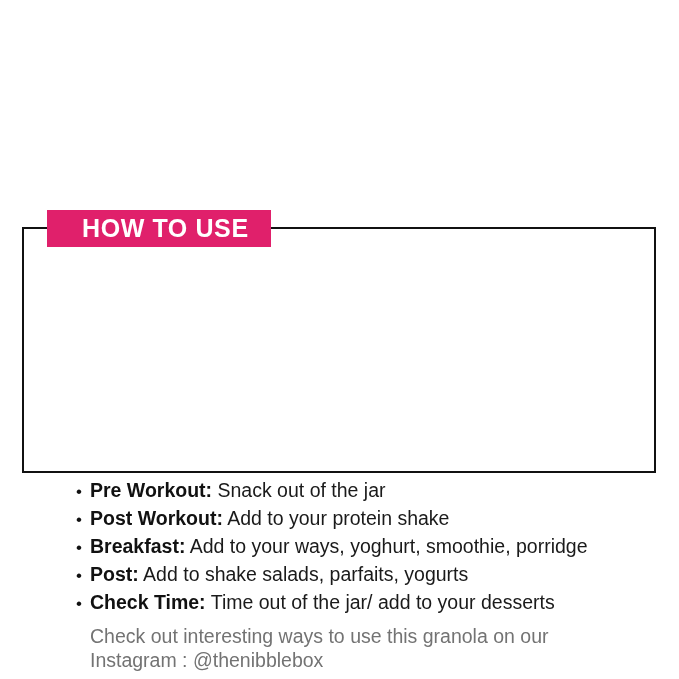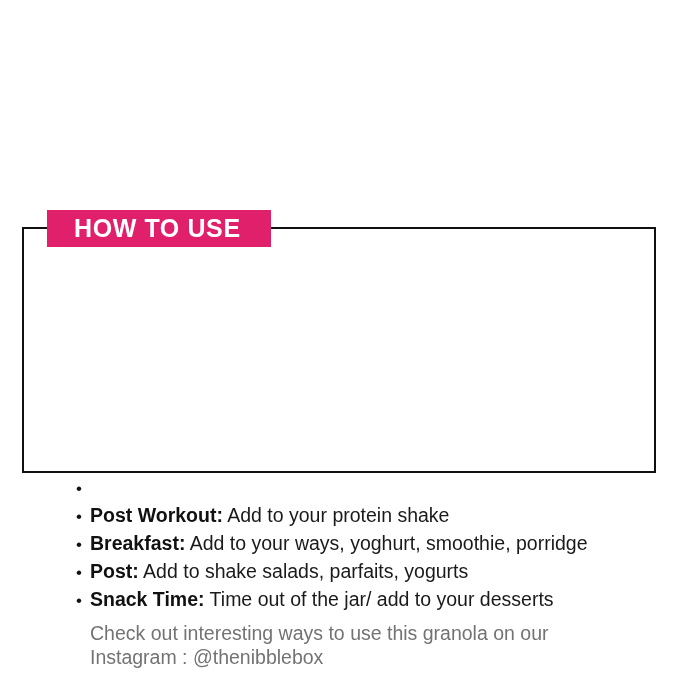--- a/index.html
+++ b/index.html
@@ -40,21 +40,21 @@
   .banner {
     position: absolute;
     left: 47px;
     top: 210px;
     width: 224px;
     height: 37px;
     background: #e0206b;
     display: flex;
     align-items: center;
     box-sizing: border-box;
-    padding-left: 27px;
+    padding-left: 35px;
   }
   .banner-text {
     color: #ffffff;
     font-size: 25px;
     font-weight: bold;
     letter-spacing: 0.6px;
     line-height: 1;
     white-space: nowrap;
   }
 
@@ -109,20 +109,24 @@
 </head>
 <body>
 
 <div id="canvas">
 
   <div class="panel">
     <div class="list">
 
       <div class="item">
         <span class="bullet">•</span>
+        <span class="item-body">
+          <span class="item-label">Pre Workout:</span>
+          <span class="item-desc">Snack out of the jar</span>
+        </span>
       </div>
 
       <div class="item">
         <span class="bullet">•</span>
         <span class="item-body">
           <span class="item-label">Post Workout:</span>
           <span class="item-desc">Add to your protein shake</span>
         </span>
       </div>
 
@@ -138,21 +142,21 @@
         <span class="bullet">•</span>
         <span class="item-body">
           <span class="item-label">Post:</span>
           <span class="item-desc">Add to shake salads, parfaits, yogurts</span>
         </span>
       </div>
 
       <div class="item">
         <span class="bullet">•</span>
         <span class="item-body">
-          <span class="item-label">Snack Time:</span>
+          <span class="item-label">Check Time:</span>
           <span class="item-desc">Time out of the jar/ add to your desserts</span>
         </span>
       </div>
 
       <div class="note">
         <span class="note-line">Check out interesting ways to use this granola on our</span>
         <span class="note-line">Instagram : @thenibblebox</span>
       </div>
 
     </div>

